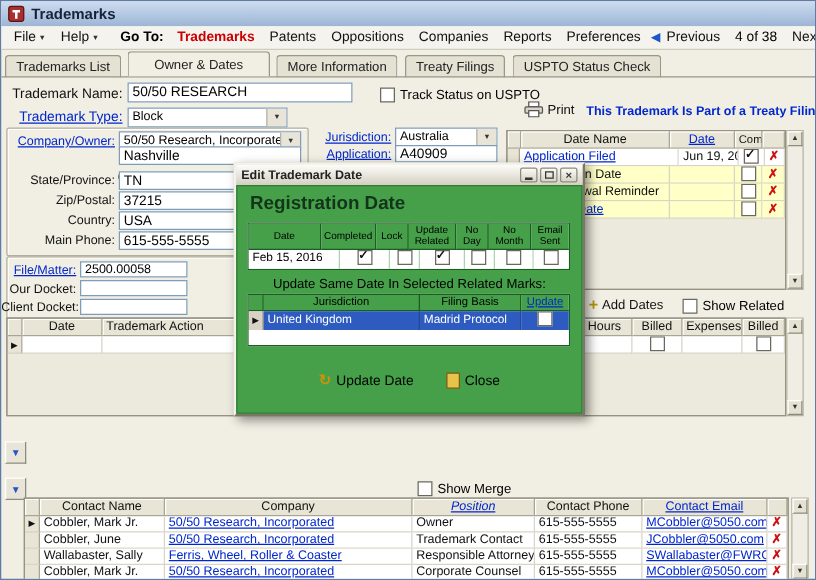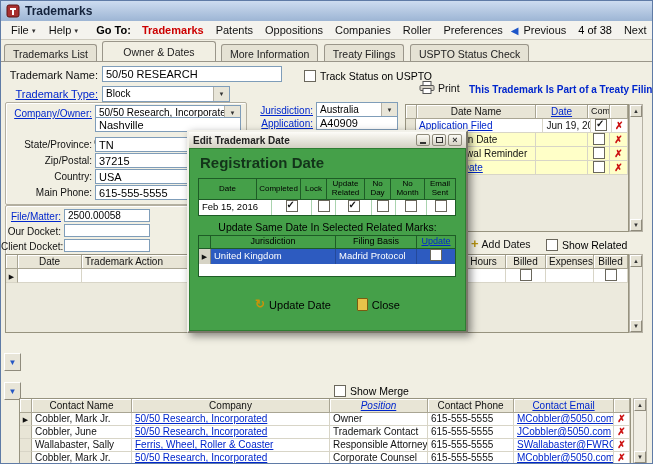--- a/index.html
+++ b/index.html
@@ -112,21 +112,21 @@
 
   <div class="menubar">
     <span class="mi"><span>File</span><span class="caret">▼</span></span>
     <span class="mi"><span>Help</span><span class="caret">▼</span></span>
     <span class="msep"></span>
     <span class="goto">Go To:</span>
     <span class="mi redtxt">Trademarks</span>
     <span class="mi">Patents</span>
     <span class="mi">Oppositions</span>
     <span class="mi">Companies</span>
-    <span class="mi">Roller</span>
+    <span class="mi">Reports</span>
     <span class="mi">Preferences</span>
     <span class="navarrow">◀</span>
     <span class="mi" style="padding:0 3px;">Previous</span>
     <span class="pos">4 of 38</span>
     <span class="mi" style="padding:0 3px;">Next</span>
 
   </div>
 
   <div class="tabstrip">
     <span class="tab">Trademarks List</span>

